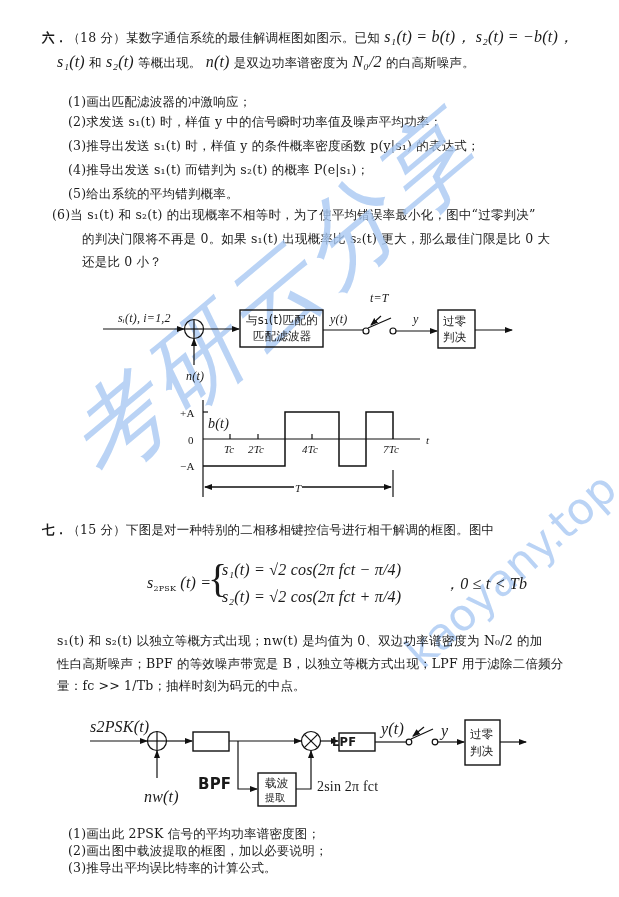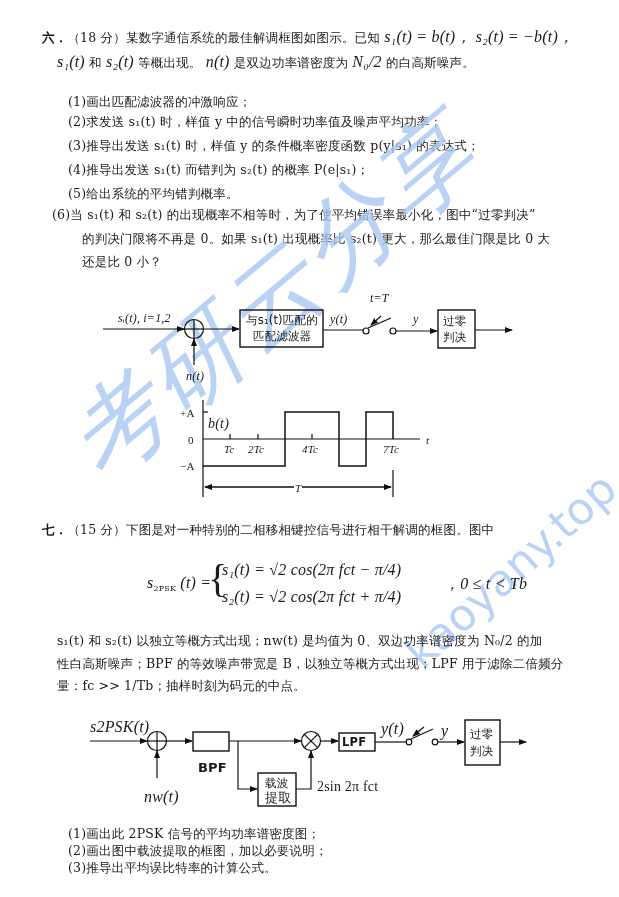--- a/index.html
+++ b/index.html
@@ -165,25 +165,25 @@
     <circle cx="435" cy="742" r="2.8" fill="#fff"></circle>
     <line x1="438" y1="742" x2="464" y2="742" marker-end="url(#ar3)"></line>
     <rect x="465" y="720" width="35" height="45" stroke-width="1.4"></rect>
     <line x1="500" y1="742" x2="526" y2="742" marker-end="url(#ar3)"></line>
   </g>
 </svg>
 <div class="line" style="left:90px; top:719px;">
   <span class="m">s2PSK(t)</span>
 </div>
 <div class="line m" style="left:144px; top:789px;">nw(t)</div>
-<div class="line dlabel bold" style="left:198px; top:760px; font-size:13px; font-family:'DejaVu Sans',sans-serif;">BPF</div>
+<div class="line dlabel bold" style="left:198px; top:776px; font-size:15px; font-family:'DejaVu Sans',sans-serif;">BPF</div>
 <div class="line cn" style="left:265px; top:775px; font-size:11.5px;">载波</div>
-<div class="line cn" style="left:265px; top:790px; font-size:13px;">提取</div>
+<div class="line cn" style="left:265px; top:790px; font-size:10px;">提取</div>
 <div class="line mr" style="left:317px; top:779px;">2sin 2π fct</div>
-<div class="line dlabel bold" style="left:342px; top:734px; font-size:11.5px; font-family:'DejaVu Sans',sans-serif;">LPF</div>
+<div class="line dlabel bold" style="left:332px; top:734px; font-size:11.5px; font-family:'DejaVu Sans',sans-serif;">LPF</div>
 <div class="line m" style="left:381px; top:721px;">y(t)</div>
 <div class="line m" style="left:441px; top:723px;">y</div>
 <div class="line cn" style="left:470px; top:726px; font-size:11.5px;">过零</div>
 <div class="line cn" style="left:470px; top:743px; font-size:11.5px;">判决</div>
 
 <div class="line" style="left:68px; top:826px;">(1)画出此 2PSK 信号的平均功率谱密度图；</div>
 <div class="line" style="left:68px; top:843px;">(2)画出图中载波提取的框图，加以必要说明；</div>
 <div class="line" style="left:68px; top:860px;">(3)推导出平均误比特率的计算公式。</div>
 
 </body></html>

